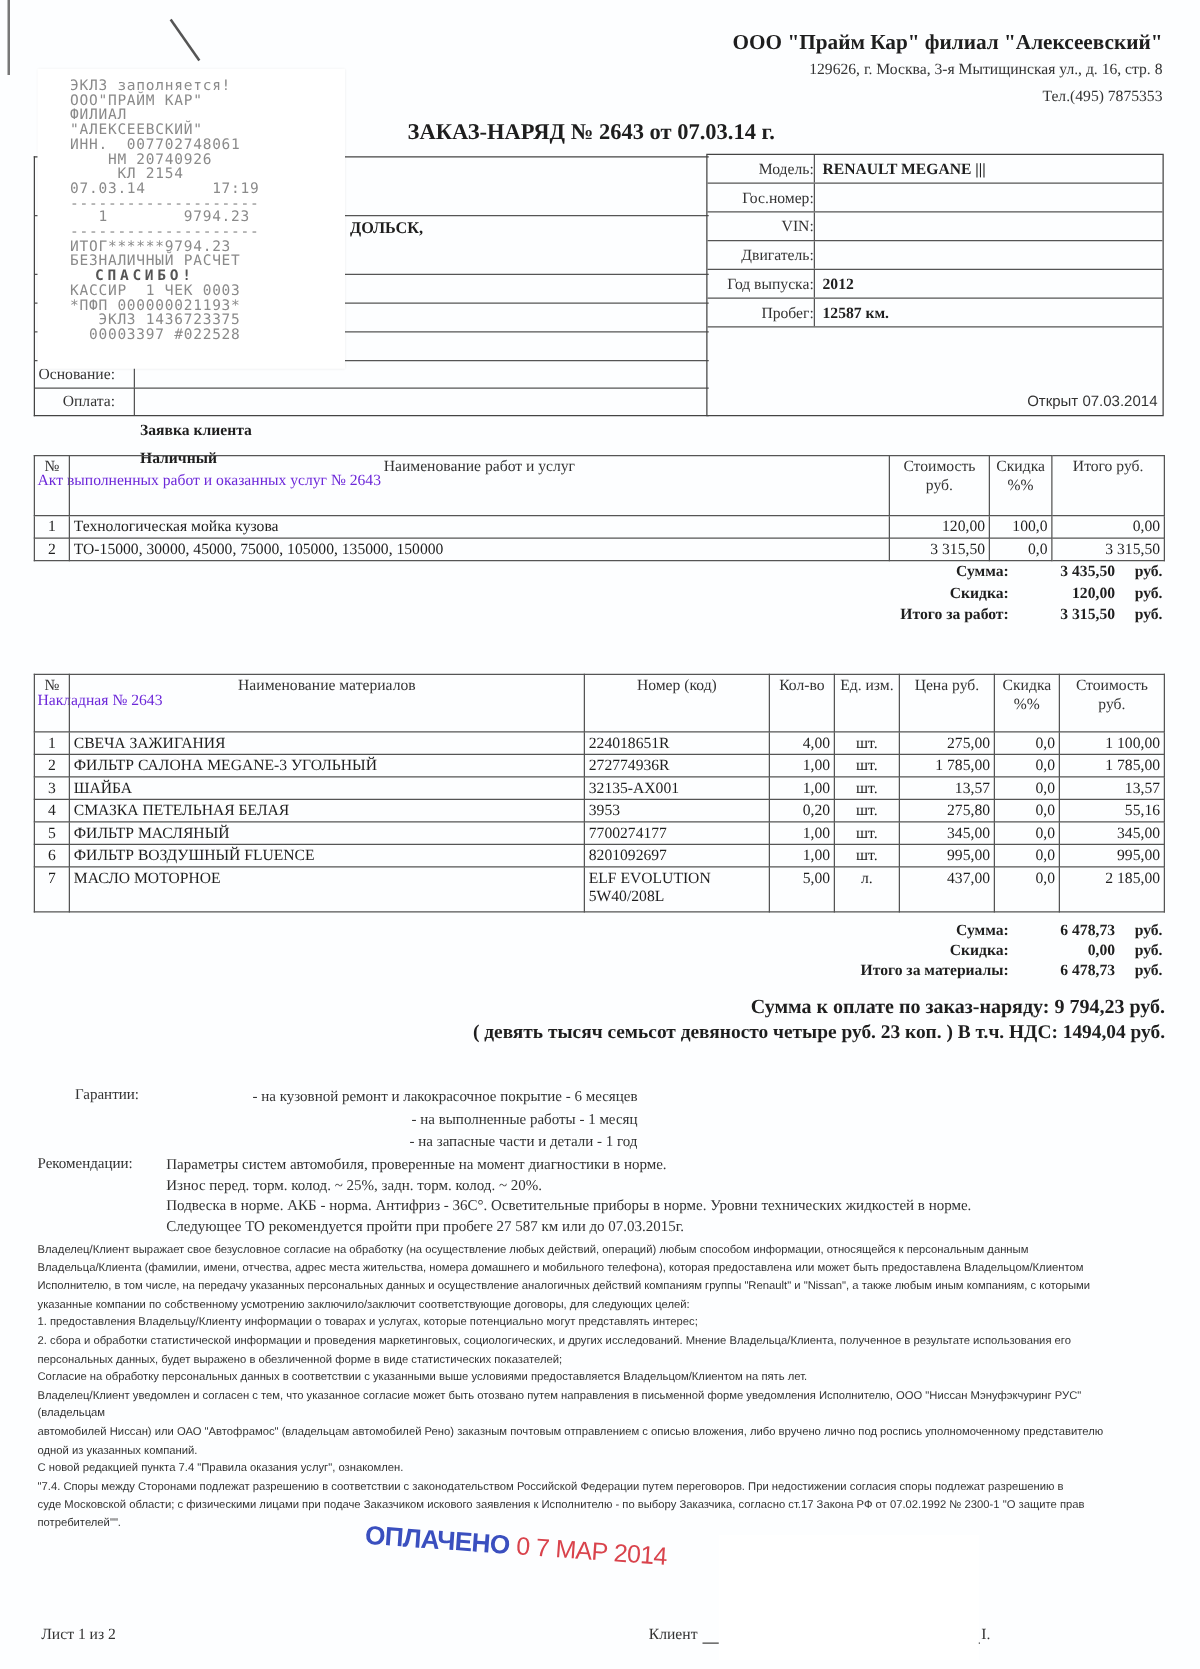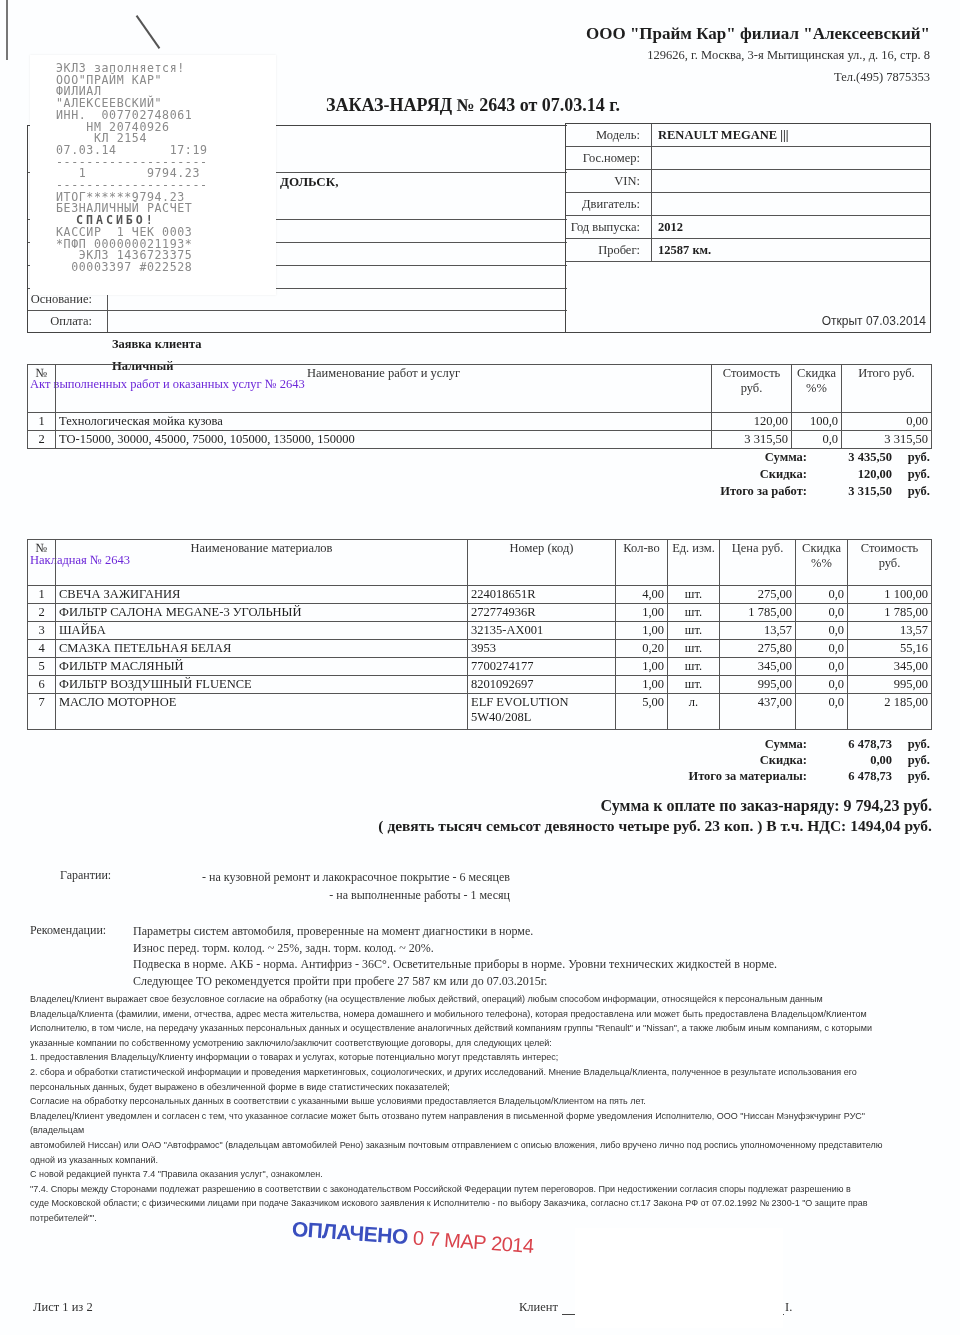--- a/index.html
+++ b/index.html
@@ -11,21 +11,21 @@
   .company { left: 560px; top: 24px; width: 370px; text-align: right; font-weight: bold; font-size: 17px; }
   .address { left: 560px; top: 48px; width: 370px; text-align: right; font-size: 12.5px; color: #333; }
   .phone { left: 560px; top: 70px; width: 370px; text-align: right; font-size: 12.5px; color: #333; }
   .title { left: 326px; top: 95px; font-weight: bold; font-size: 18px; }
 
   
   .grid-left { left: 27px; top: 125px; width: 540px; height: 208px; border: 1.5px solid #444; border-right: none; }
   .grid-left .hl { position: absolute; left: 0; width: 100%; border-top: 1.5px solid #555; }
   .grid-right { left: 565px; top: 123px; width: 366px; height: 210px; border: 1.5px solid #444; }
   .vrow { position: absolute; left: 0; width: 100%; height: 23px; border-bottom: 1.5px solid #555; font-size: 12.5px; }
-  .vrow .lbl { position: absolute; left: 0; width: 86px; height: 100%; text-align: right; padding-right: 11px; padding-top: 4px; color: #333; border-right: 1.5px solid #555; }
+  .vrow .lbl { position: absolute; left: 0; width: 86px; height: 100%; text-align: right; padding-right: 0; padding-top: 4px; color: #333; border-right: 1.5px solid #555; }
   .vrow .val { position: absolute; left: 92px; top: 4px; font-weight: bold; }
   .opened { right: 4px; bottom: 4px; position: absolute; font-family: "Liberation Sans", sans-serif; font-size: 12px; color: #333; }
   .client-city { left: 280px; top: 174px; font-weight: bold; font-size: 13px; }
   .basis-row { position: absolute; left: 0; height: 22px; width: 100%; font-size: 12.5px; }
   .basis-row .lbl { position: absolute; left: 0; width: 80px; height: 100%; text-align: right; padding-right: 15px; padding-top: 4px; color: #333; border-right: 1.5px solid #555; }
   .basis-row .val { position: absolute; left: 84px; top: 4px; font-weight: bold; margin-top: 45px; }
 
   
   .receipt { left: 30px; top: 55px; width: 246px; height: 240px; background: #fff; box-shadow: 0 0 2px rgba(0,0,0,0.08); font-family: "DejaVu Sans Mono", monospace; font-size: 11.6px; color: #8a8a8a; line-height: 11.7px; padding: 8px 0 0 26px; white-space: pre; letter-spacing: 0.6px; }
   .receipt .thanks { font-weight: bold; color: #555; letter-spacing: 3px; }
@@ -265,20 +265,21 @@
     </div>
 </div>
 
 <div class="abs pay-total">Сумма к оплате по заказ-наряду: 9 794,23 руб.</div>
 <div class="abs pay-words">( девять тысяч семьсот девяносто четыре руб. 23 коп. ) В т.ч. НДС: 1494,04 руб.</div>
 
 <div class="abs small" style="left:60px;top:868px">Гарантии:</div>
 <div class="abs small" style="left:140px;top:868px;width:370px;text-align:right;line-height:18px">
   <div>- на кузовной ремонт и лакокрасочное покрытие - 6 месяцев</div>
   <div>- на выполненные работы - 1 месяц</div>
+  <div>- на запасные части и детали - 1 год</div>
 </div>
 
 <div class="abs small" style="left:30px;top:923px">Рекомендации:</div>
 <div class="abs small" style="left:133px;top:923px;width:800px;line-height:16.5px">
   <div>Параметры систем автомобиля, проверенные на момент диагностики в норме.</div>
   <div>Износ перед. торм. колод. ~ 25%, задн. торм. колод. ~ 20%.</div>
   <div>Подвеска в норме. АКБ - норма. Антифриз -  36С°. Осветительные приборы в норме. Уровни технических жидкостей в норме.</div>
   <div>Следующее ТО рекомендуется пройти при пробеге 27 587 км или до 07.03.2015г.</div>
 </div>
 

